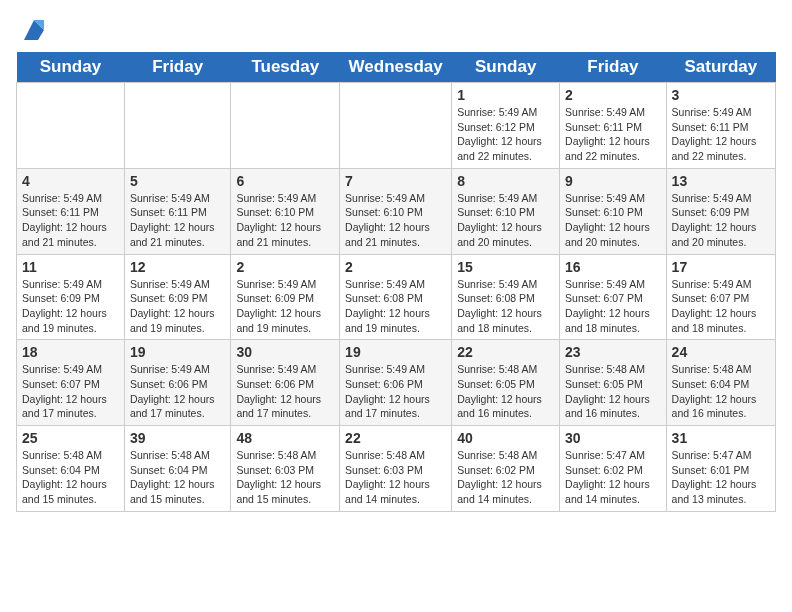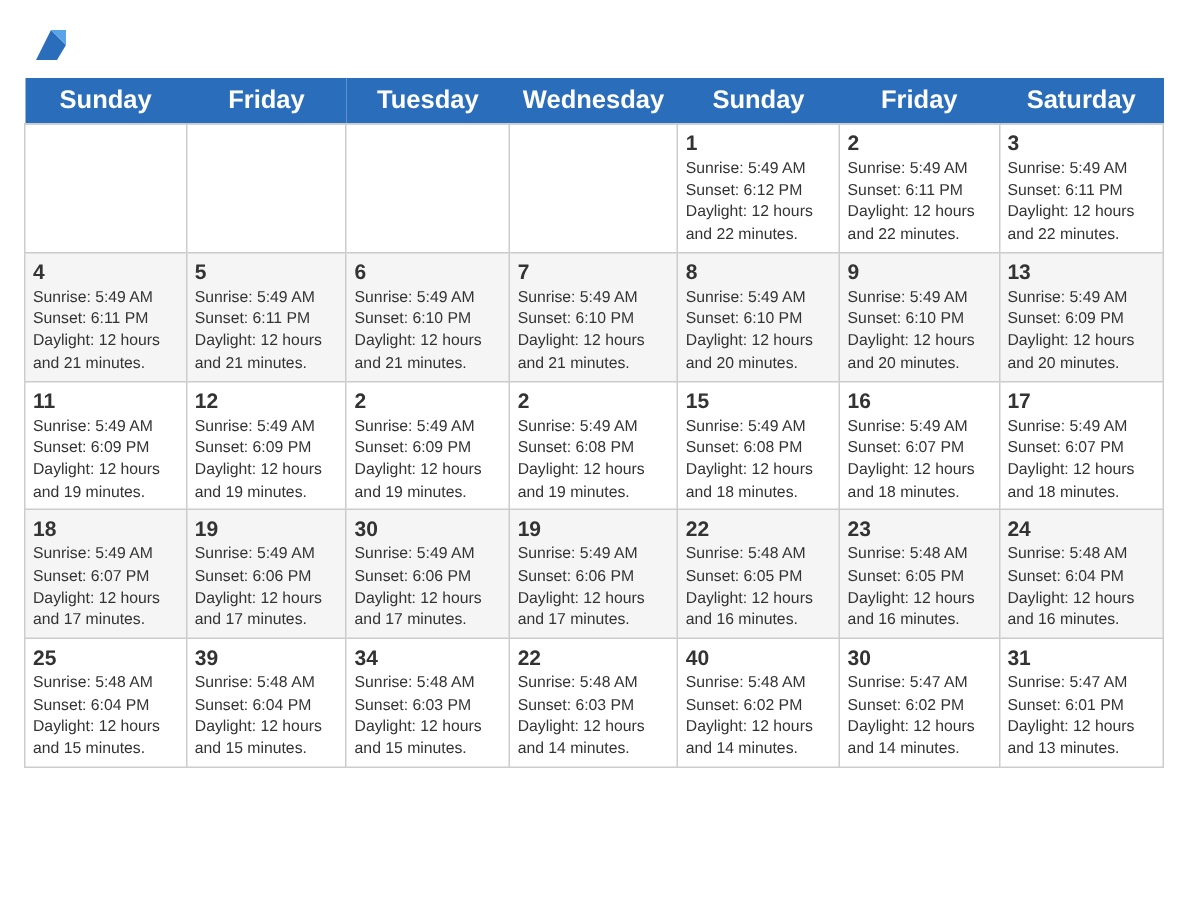--- a/index.html
+++ b/index.html
@@ -229,21 +229,21 @@
       <tr class="row-even">
         <td>
           <span class="day-num">25</span>
           <div class="day-info">Sunrise: 5:48 AM<br>Sunset: 6:04 PM<br>Daylight: 12 hours and 15 minutes.</div>
         </td>
         <td>
           <span class="day-num">39</span>
           <div class="day-info">Sunrise: 5:48 AM<br>Sunset: 6:04 PM<br>Daylight: 12 hours and 15 minutes.</div>
         </td>
         <td>
-          <span class="day-num">34</span>
+          <span class="day-num">48</span>
           <div class="day-info">Sunrise: 5:48 AM<br>Sunset: 6:03 PM<br>Daylight: 12 hours and 15 minutes.</div>
         </td>
         <td>
           <span class="day-num">22</span>
           <div class="day-info">Sunrise: 5:48 AM<br>Sunset: 6:03 PM<br>Daylight: 12 hours and 14 minutes.</div>
         </td>
         <td>
           <span class="day-num">40</span>
           <div class="day-info">Sunrise: 5:48 AM<br>Sunset: 6:02 PM<br>Daylight: 12 hours and 14 minutes.</div>
         </td>

